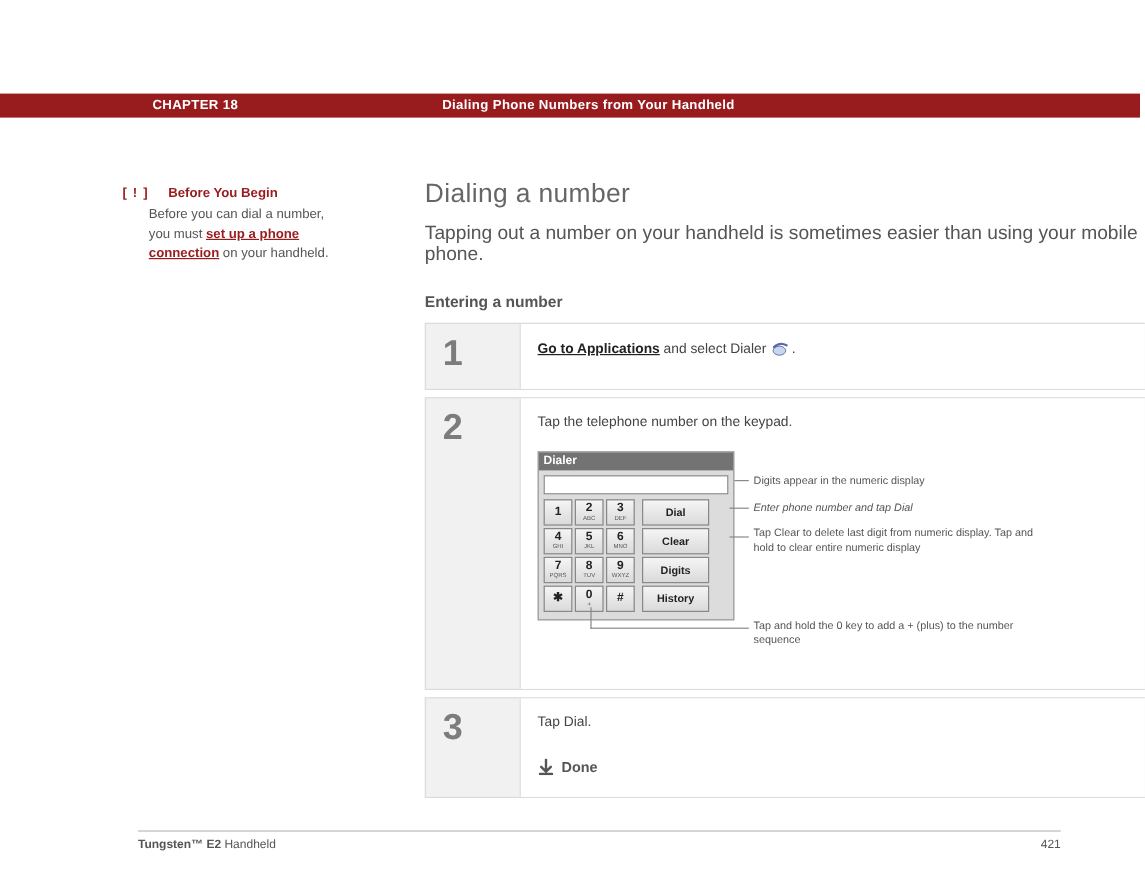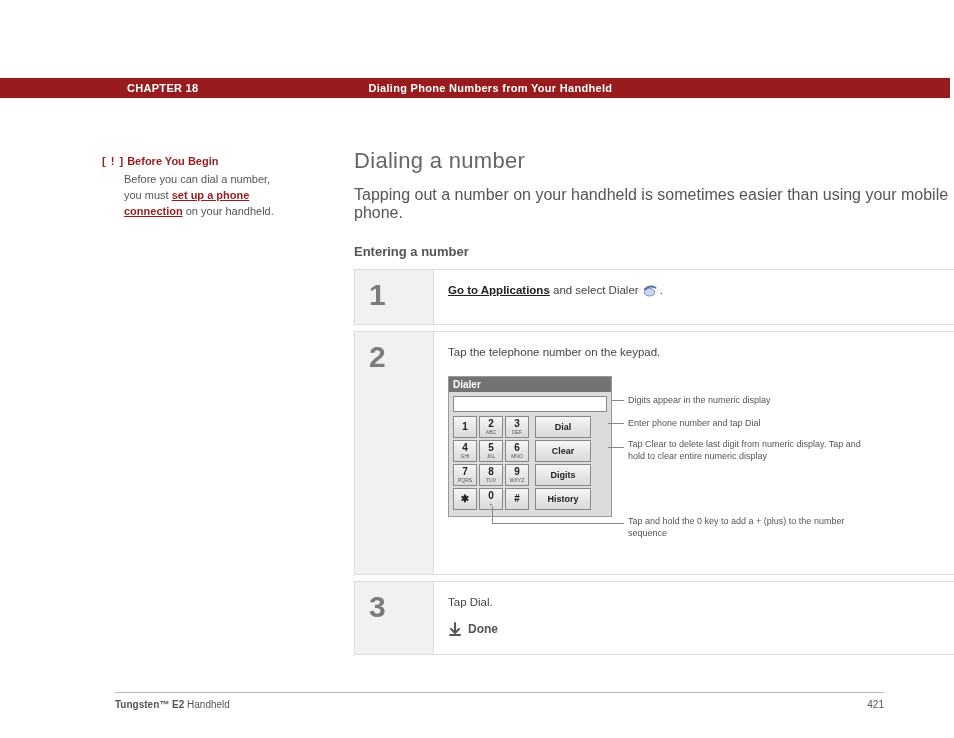--- a/index.html
+++ b/index.html
@@ -38,21 +38,21 @@
   
   .sidebar {
     position: absolute;
     left: 102px;
     top: 154px;
     width: 180px;
     font-size: 11px;
     line-height: 1.45;
   }
   .byb-marker { color: #981b1e; font-weight: bold; letter-spacing: 1px; display:inline;}
-  .byb-heading { color: #981b1e; font-weight: bold; display:inline; }
+  .byb-heading { color: #981b1e; font-weight: bold; display:inline;margin-left:13px; }
   .byb-body { color: #555; margin-top: 2px; padding-left: 22px;}
   .byb-link {
     color: #981b1e;
     text-decoration: underline;
     font-weight: bold;
   }
 
   
   .main { position: absolute; left: 354px; top: 148px; width: 615px; }
   h1.section-title { font-size: 22px; font-weight: 400; color: #666; letter-spacing: 0.3px; margin-bottom: 12px; }
@@ -93,21 +93,21 @@
   .key .sub { font-size:5px; font-weight:normal; color:#555; margin-top:1px;}
   .side-btns { display:flex; flex-direction:column; gap:2px;justify-content:space-between;}
   .sbtn { width: 56px; height: 22px; background: linear-gradient(#f5f5f5,#dadada); border:1px solid #888; font-size:9px; font-weight:bold; color:#222; display:flex; align-items:center; justify-content:center;}
 
   
   .callout { position:absolute; font-size:9px; color:#555; line-height:1.3;}
   .callout-line { position:absolute; background:#888; height:1px;}
   .callout-line-v { position:absolute; background:#888; width:1px;}
 
   
-  .done-row { display:flex; align-items:center; gap:6px; margin-top:14px; font-size:12px; font-weight:bold; color:#555;}
+  .done-row { display:flex; align-items:center; gap:6px; margin-top:24px; font-size:12px; font-weight:bold; color:#555;}
   .done-icon { width:14px; height:14px; }
 
   
   .footer-rule { position:absolute; left:115px; right:70px; bottom:45px; border-top:1px solid #bbb;}
   .footer { position:absolute; left:115px; right:70px; bottom:28px; display:flex; justify-content:space-between; font-size:10px; color:#555; }
   .footer b { color:#555;}
 
   
   .phone-icon { display:inline-block; width:18px; height:14px; vertical-align:middle;}
 </style>
@@ -213,21 +213,21 @@
               <div class="sbtn">Digits</div>
               <div class="sbtn">History</div>
             </div>
           </div>
         </div>
 
         <div class="callout-line" style="left:164px; top:24px; width:12px;"></div>
         <div class="callout" style="left:180px; top:19px;">Digits appear in the numeric display</div>
 
         <div class="callout-line" style="left:160px; top:47px; width:16px;"></div>
-        <div class="callout" style="left:180px; top:42px;">Enter phone number and tap Dial</div>
+        <div class="callout" style="left:180px; top:42px;font-style:italic;">Enter phone number and tap Dial</div>
 
         <div class="callout-line" style="left:160px; top:71px; width:16px;"></div>
         <div class="callout" style="left:180px; top:63px; width:240px;">Tap Clear to delete last digit from numeric display. Tap and hold to clear entire numeric display</div>
 
         <div class="callout-line-v" style="left:44px; top:130px; height:18px;"></div>
         <div class="callout-line" style="left:44px; top:147px; width:132px;"></div>
         <div class="callout" style="left:180px; top:140px; width:230px;">Tap and hold the 0 key to add a + (plus) to the number sequence</div>
       </div>
     </div>
   </div>

